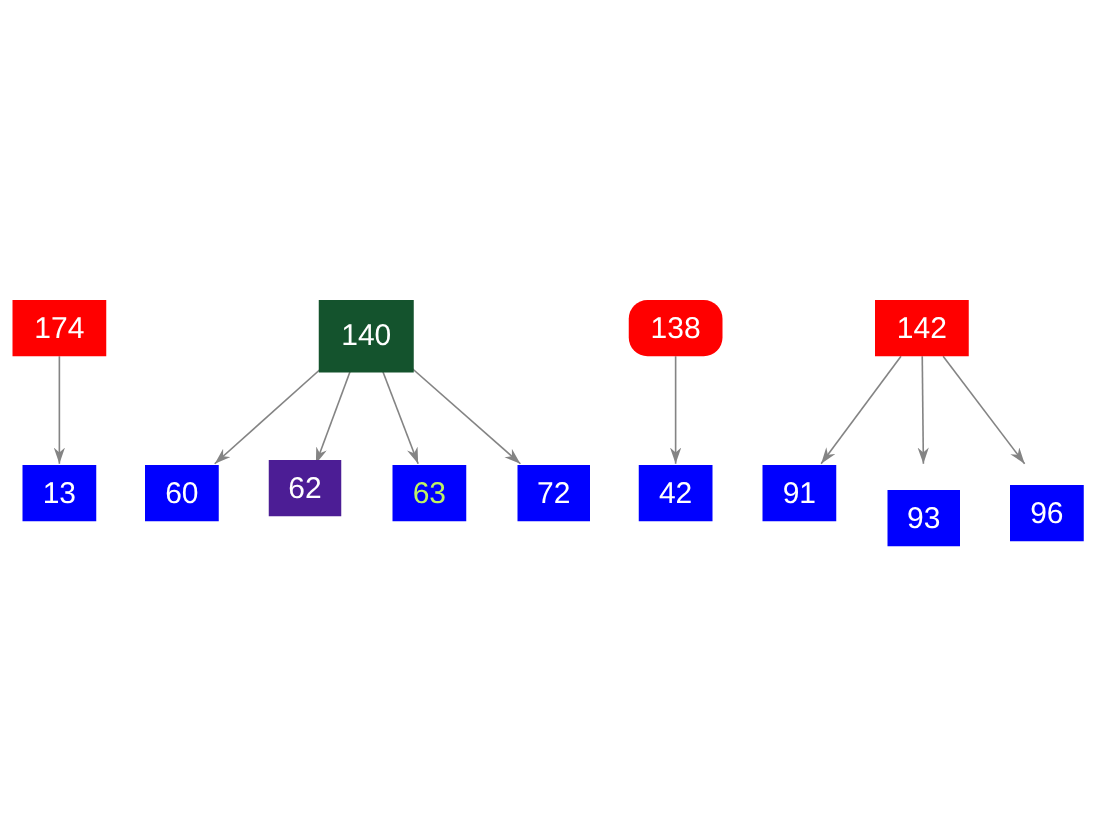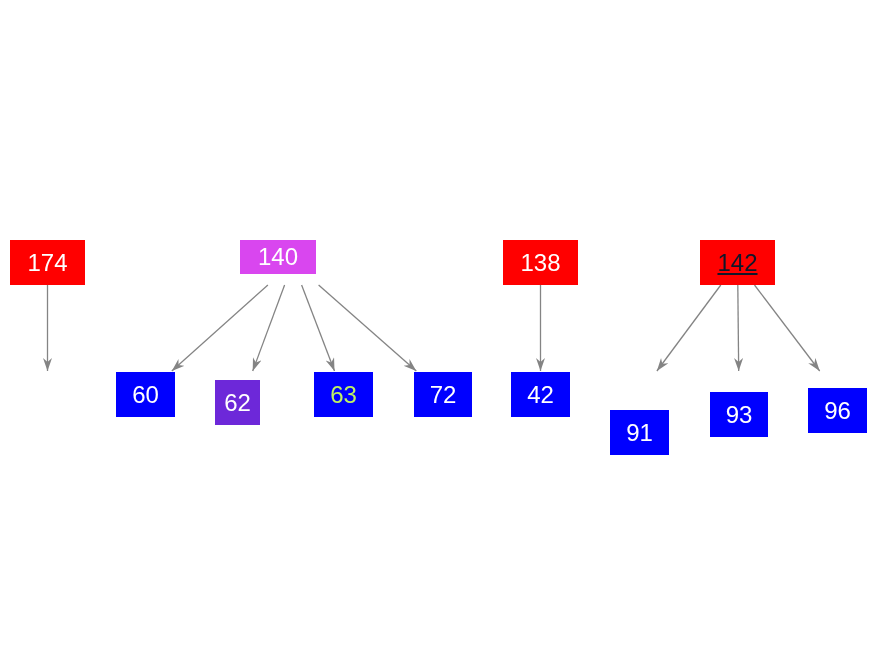--- a/index.html
+++ b/index.html
@@ -50,24 +50,25 @@
       <line x1="284.6" y1="285.0" x2="252.7" y2="371.0" stroke="#848484" stroke-width="1.3" marker-end="url(#arrowhead)"></line>
       <line x1="301.6" y1="285.0" x2="334.5" y2="371.0" stroke="#848484" stroke-width="1.3" marker-end="url(#arrowhead)"></line>
       <line x1="318.6" y1="285.0" x2="416.3" y2="371.0" stroke="#848484" stroke-width="1.3" marker-end="url(#arrowhead)"></line>
       <line x1="540.5" y1="285.0" x2="540.5" y2="371.0" stroke="#848484" stroke-width="1.3" marker-end="url(#arrowhead)"></line>
       <line x1="720.8" y1="285.0" x2="656.9" y2="371.0" stroke="#848484" stroke-width="1.3" marker-end="url(#arrowhead)"></line>
       <line x1="737.8" y1="285.0" x2="738.7" y2="371.0" stroke="#848484" stroke-width="1.3" marker-end="url(#arrowhead)"></line>
       <line x1="754.5" y1="285.0" x2="819.7" y2="371.0" stroke="#848484" stroke-width="1.3" marker-end="url(#arrowhead)"></line>
     </svg>
 
 <div class="node" style="left: 10px; top: 240px; width: 75px; height: 45px; background: rgb(255, 0, 0); color: rgb(255, 255, 255);">174</div>
-    <div class="node" style="left: 240px; top: 240px; width: 76px; height: 34px; background: #d946ef; color: rgb(255, 255, 255);">140</div>
-    <div class="node" style="left: 503px; top: 240px; width: 75px; height: 45px; background: rgb(255, 0, 0); color: rgb(255, 255, 255);">138</div>
-    <div class="node" style="left: 700px; top: 240px; width: 75px; height: 45px; background: rgb(255, 0, 0); color: #0f172a; text-decoration: underline;">142</div>
+    <div class="node" style="left: 255px; top: 240px; width: 76px; height: 58px; background: #14532d; color: rgb(255, 255, 255);">140</div>
+    <div class="node" style="left: 503px; top: 240px; width: 75px; height: 45px; background: rgb(255, 0, 0); color: rgb(255, 255, 255); border-radius: 15px;">138</div>
+    <div class="node" style="left: 700px; top: 240px; width: 75px; height: 45px; background: rgb(255, 0, 0); color: #ffffff;">142</div>
+    <div class="node" style="left: 18px; top: 372px; width: 59px; height: 45px; background: rgb(0, 0, 255); color: rgb(255, 255, 255);">13</div>
     <div class="node" style="left: 116px; top: 372px; width: 59px; height: 45px; background: rgb(0, 0, 255); color: rgb(255, 255, 255);">60</div>
-    <div class="node" style="left: 215px; top: 380px; width: 45px; height: 45px; background: #6d28d9; color: rgb(255, 255, 255);">62</div>
+    <div class="node" style="left: 215px; top: 368px; width: 58px; height: 45px; background: #4c1d95; color: rgb(255, 255, 255);">62</div>
     <div class="node" style="left: 314px; top: 372px; width: 59px; height: 45px; background: rgb(0, 0, 255); color: #bef264;">63</div>
     <div class="node" style="left: 414px; top: 372px; width: 58px; height: 45px; background: rgb(0, 0, 255); color: rgb(255, 255, 255);">72</div>
     <div class="node" style="left: 511px; top: 372px; width: 59px; height: 45px; background: rgb(0, 0, 255); color: rgb(255, 255, 255);">42</div>
-    <div class="node" style="left: 610px; top: 372px; width: 59px; height: 45px; background: rgb(0, 0, 255); color: rgb(255, 255, 255); margin-top: 38px;">91</div>
+    <div class="node" style="left: 610px; top: 372px; width: 59px; height: 45px; background: rgb(0, 0, 255); color: rgb(255, 255, 255);">91</div>
     <div class="node" style="left: 710px; top: 372px; width: 58px; height: 45px; background: rgb(0, 0, 255); color: rgb(255, 255, 255); margin-top: 20px;">93</div>
     <div class="node" style="left: 808px; top: 372px; width: 59px; height: 45px; background: rgb(0, 0, 255); color: rgb(255, 255, 255); margin-top: 16px;">96</div>
   </div>
 
 </body></html>

